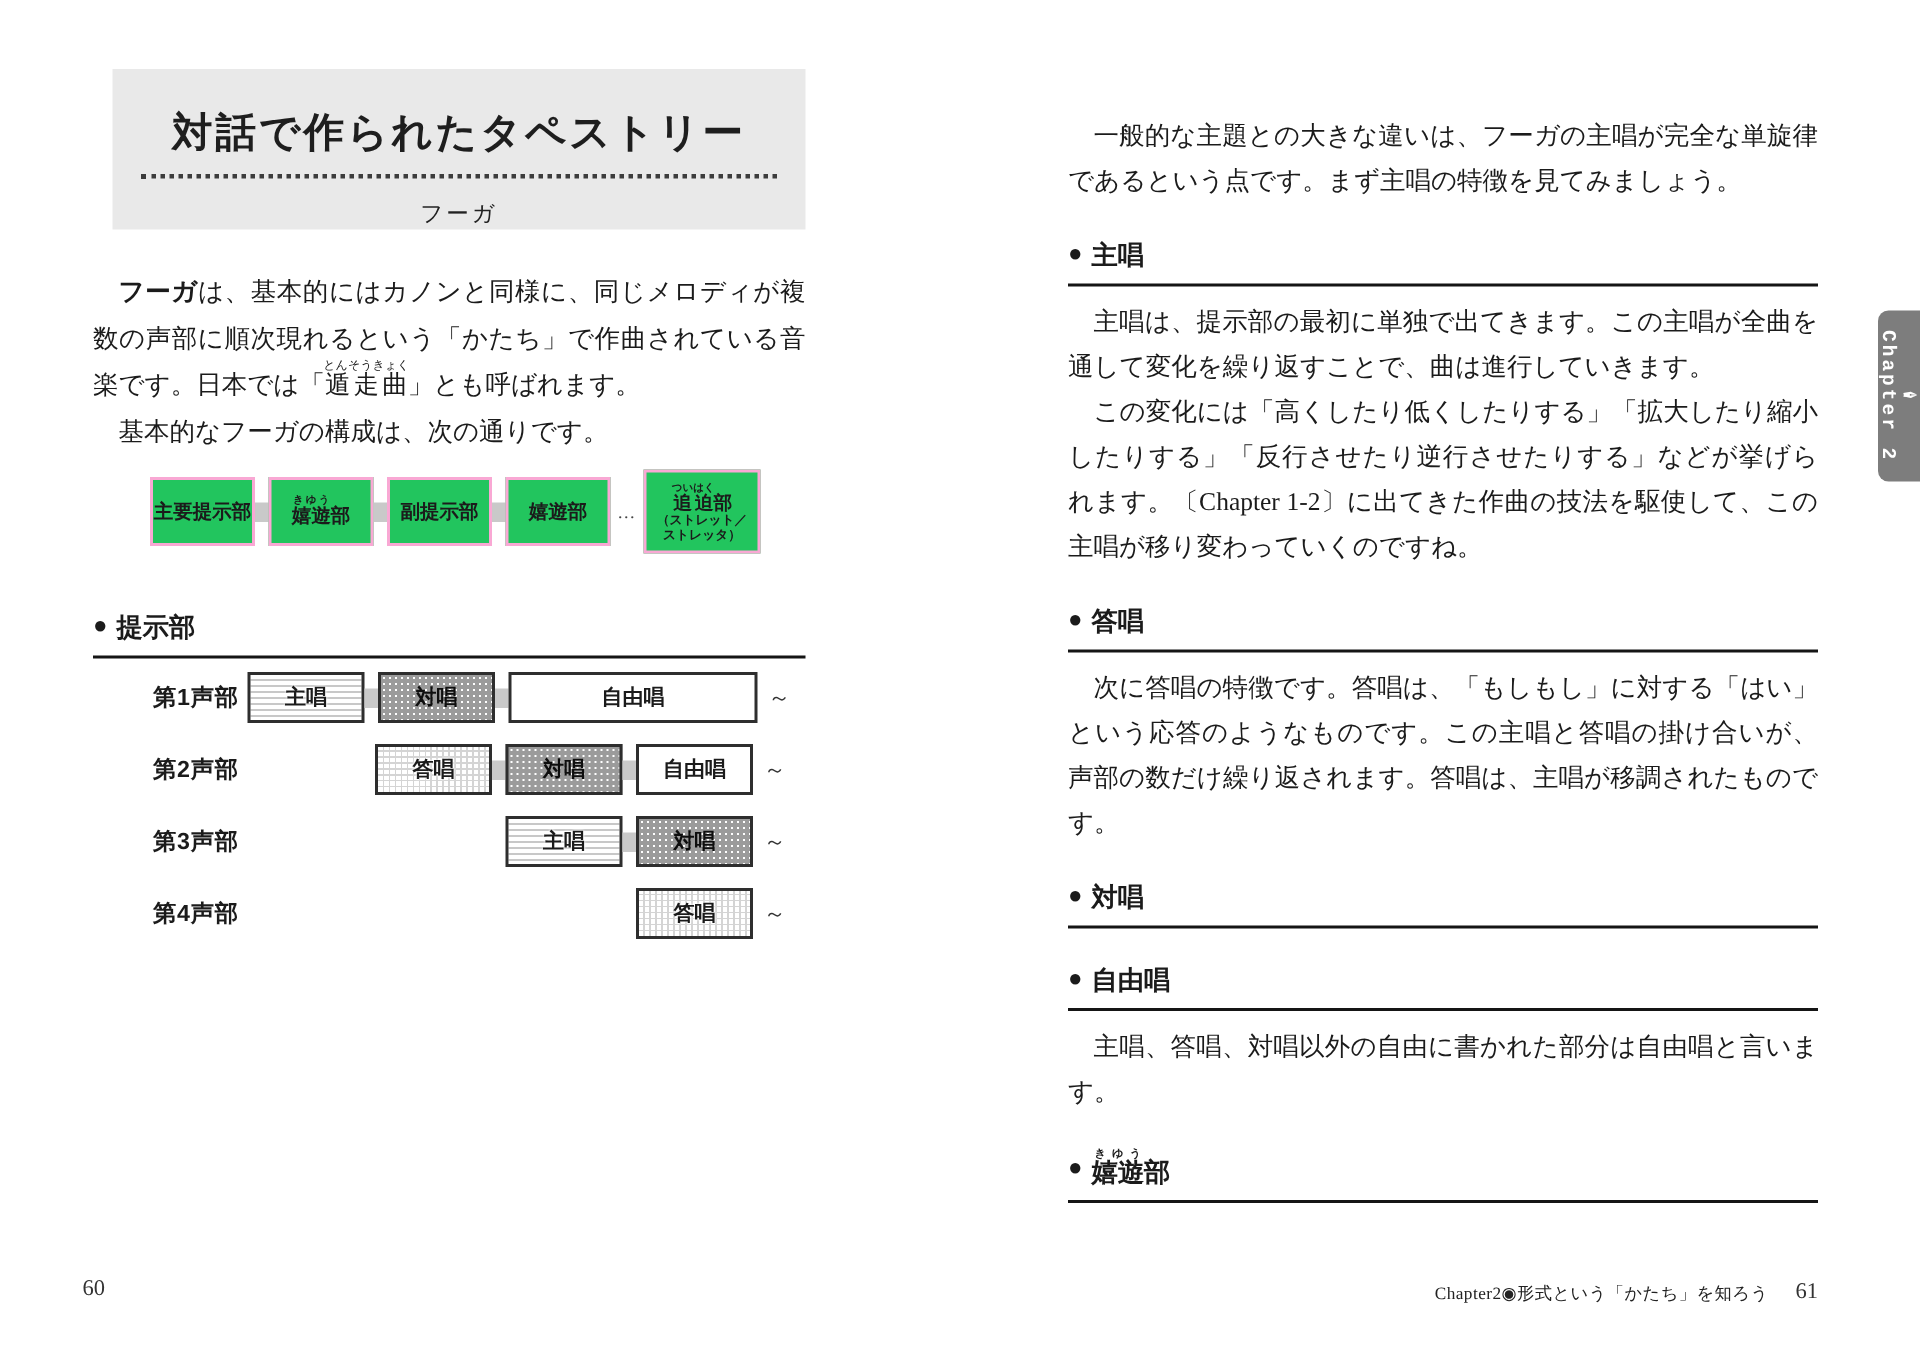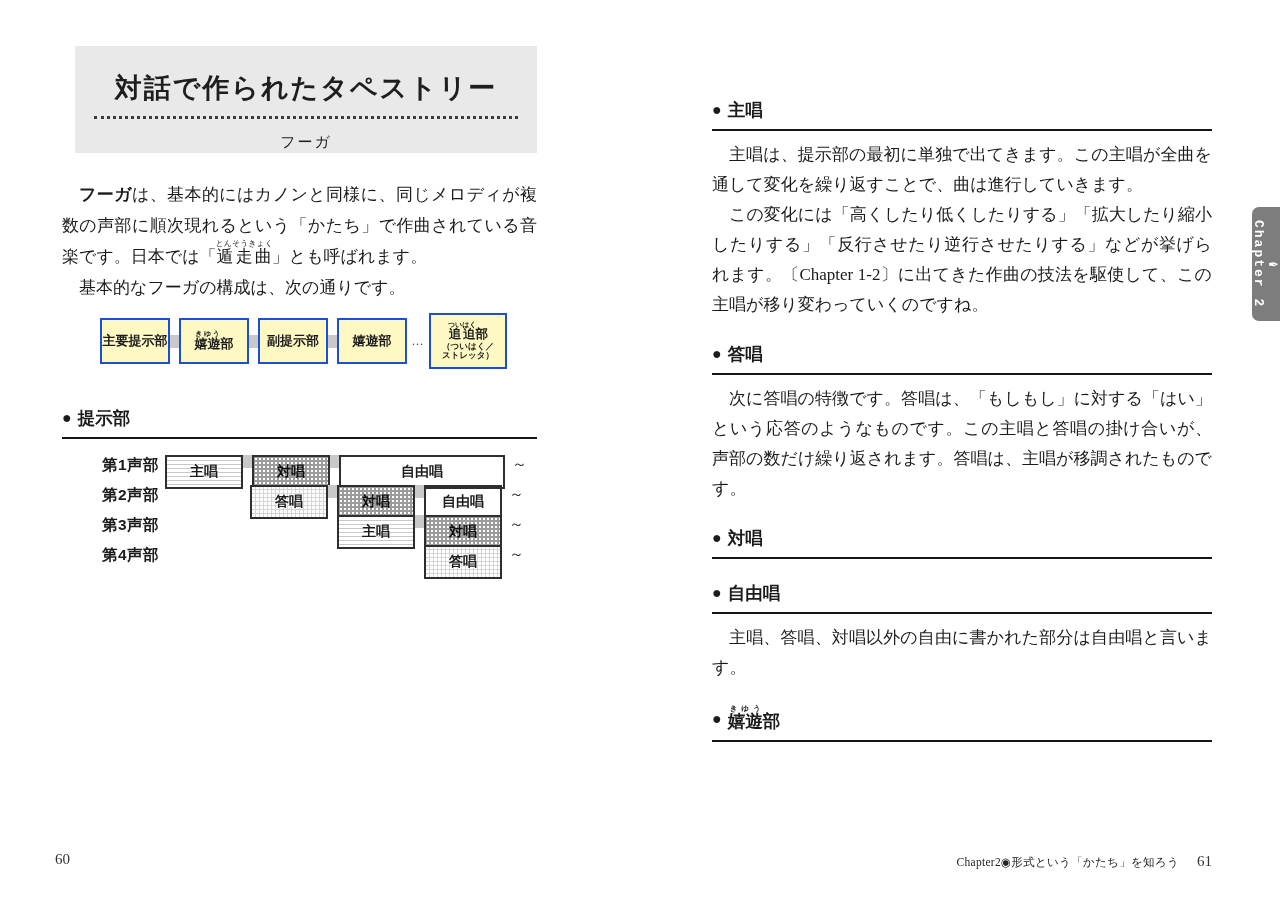--- a/index.html
+++ b/index.html
@@ -19,42 +19,42 @@
   .dotline { width:424px; height:0; margin:10px auto 14px; border-bottom:3px dotted #3c3c3c; }
   .subtitle { font-family:"Liberation Sans","DejaVu Sans",sans-serif; font-size:15px; letter-spacing:2px; color:#222; }
 
   .body-text p { font-size:17px; line-height:31px; text-align:justify; text-indent:1em; }
   .body-text { margin-top:26px; }
   .lead-bold { font-family:"Liberation Sans","DejaVu Sans",sans-serif; font-weight:700; }
   ruby rt { font-size:8px; letter-spacing:0; }
 
   
   .flow { margin:9px 0 0 38px; display:flex; align-items:center; height:58px; }
-  .fbox { width:70px; height:46px; border:2px solid #1d4ed8; background:#fef9c3;
+  .fbox { width:70px; height:46px; border:2px solid #f9a8d4; background:#22c55e;
       display:flex; align-items:center; justify-content:center;
-      font-family:Liberation Sans, sans-serif; font-weight:700; font-size:13px; }
+      font-family:Liberation Serif, serif; font-weight:700; font-size:13px; }
   .fbox ruby rt { font-size:7px; }
   .fconn { width:9px; height:13px; background:#c9c9c9; }
   .fdots { width:22px; text-align:center; font-size:12px; letter-spacing:1px; color:#444; }
   .fbox-last { width:78px; height:56px; flex-direction:column; line-height:1.05; font-size:12.5px; }
   .fsub { font-size:8.5px; font-weight:700; line-height:9.5px; }
 
   
   .sec-head { display:flex; align-items:center; gap:6px;
       font-family:"Liberation Sans","DejaVu Sans",sans-serif; font-weight:700; font-size:17.5px;
       border-bottom:2px solid #151515; padding-bottom:7px; }
   .sec-head .bullet { font-size:16px; line-height:1; }
   .sec-head ruby rt { font-size:7.5px; }
 
   .left-sec { margin-top:36px; }
   .left-sec-body { margin-top:12px; font-size:17px; line-height:31px; text-indent:1em; }
 
   
   .voices { margin-top:16px; }
-  .vrow { display:flex; align-items:flex-start; height:20px; margin-bottom:10px; }
+  .vrow { display:flex; align-items:center; height:20px; margin-bottom:28px; }
   .vlabel { width:62px; margin-left:40px; font-family:"Liberation Sans","DejaVu Sans",sans-serif;
       font-weight:700; font-size:15.5px; letter-spacing:0.5px; flex:none; }
   .vbox { width:78px; height:34px; border:2px solid #2e2e2e; flex:none;
       display:flex; align-items:center; justify-content:center;
       font-family:"Liberation Sans","DejaVu Sans",sans-serif; font-weight:700; font-size:14px;
       text-shadow:0 0 2px #fff, 0 0 2px #fff; }
   .vbox.wide { width:166px; }
   .stripes { background:repeating-linear-gradient(180deg,#ffffff 0 3px,#c8c8c8 3px 4px); }
   .gridpat { background-color:#fff;
       background-image:repeating-linear-gradient(0deg,transparent 0 3px,#d4d4d4 3px 4px),
@@ -110,21 +110,21 @@
       <div class="fbox">
           <span><ruby><span>嬉遊</span><rt>きゆう</rt></ruby><span>部</span></span>
         </div>
       <div class="fconn"></div>
       <div class="fbox">副提示部</div>
       <div class="fconn"></div>
       <div class="fbox">嬉遊部</div>
       <div class="fdots">…</div>
       <div class="fbox fbox-last">
         <span><ruby><span>追迫</span><rt>ついはく</rt></ruby><span>部</span></span>
-        <span class="fsub">（ついはく／</span>
+        <span class="fsub">（ストレット／</span>
         <span class="fsub">ストレッタ）</span>
       </div>
     </div>
 
     <div class="left-sec">
       <div class="sec-head">
         <span class="bullet">●</span>
         <span>提示部</span>
       </div>
     </div>
@@ -157,20 +157,21 @@
       </div>
       <div class="vrow">
         <span class="vlabel">第4声部</span>
         <div class="vbox gridpat ml-r4">答唱</div>
         <span class="vtilde">～</span>
       </div>
     </div>
   </div>
 
   <div class="right-col">
+    <p>一般的な主題との大きな違いは、フーガの主唱が完全な単旋律であるという点です。まず主唱の特徴を見てみましょう。</p>
 
     <div class="rsec">
       <div class="sec-head">
         <span class="bullet">●</span>
         <span>主唱</span>
       </div>
       <p>主唱は、提示部の最初に単独で出てきます。この主唱が全曲を通して変化を繰り返すことで、曲は進行していきます。</p>
       <p>この変化には「高くしたり低くしたりする」「拡大したり縮小したりする」「反行させたり逆行させたりする」などが挙げられます。〔Chapter 1-2〕に出てきた作曲の技法を駆使して、この主唱が移り変わっていくのですね。</p>
     </div>
 

